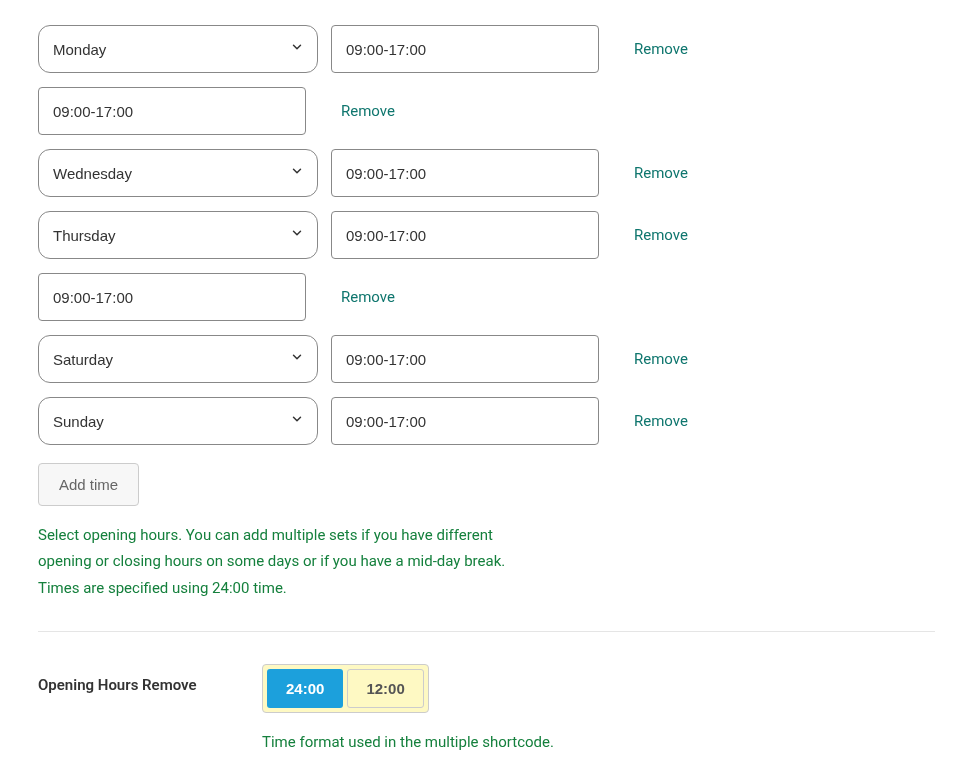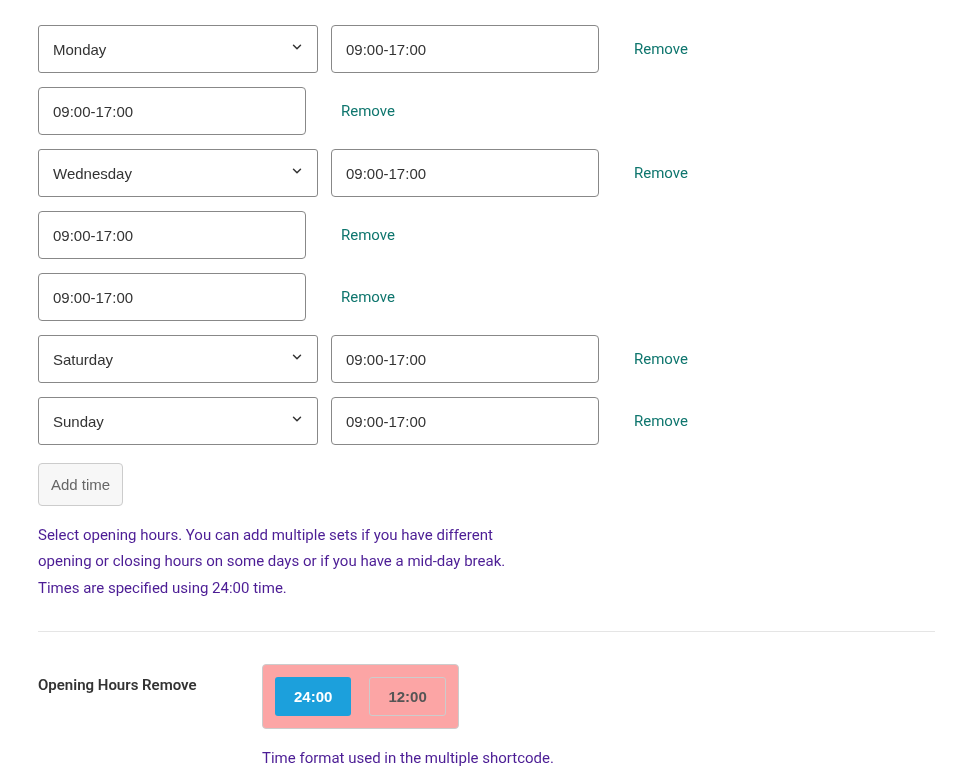--- a/index.html
+++ b/index.html
@@ -45,21 +45,21 @@
       position: relative;
       width: 280px;
     }
     .day-select select {
       width: 100%;
       height: 48px;
       padding: 0 14px;
       font-size: 15px;
       color: #333;
       border: 1px solid #888;
-      border-radius: 3px;
+      border-radius: 12px;
       background: #fff;
       appearance: none;
       -webkit-appearance: none;
       cursor: pointer;
     }
     .day-select .chevron {
       position: absolute;
       right: 14px;
       top: 50%;
       transform: translateY(-50%);
@@ -77,60 +77,60 @@
     }
     .remove-link {
       color: #0f766e;
       font-size: 15px;
       text-decoration: none;
       cursor: pointer;
       margin-left: 22px;
     }
     .add-time-btn {
       display: inline-block;
-      padding: 12px 12px;
+      padding: 12px 20px;
       font-size: 15px;
       color: #666;
       background: #f7f7f7;
       border: 1px solid #ccc;
       border-radius: 4px;
       cursor: pointer;
       margin-top: 4px;
     }
     .help-text {
       margin-top: 16px;
       font-size: 15px;
-      color: #4c1d95;
+      color: #15803d;
       line-height: 1.75;
       max-width: 510px;
     }
     .toggle-group {
       display: inline-flex;
       border: 1px solid #ccc;
       border-radius: 4px;
-      padding: 12px;
-      background: #fca5a5;
+      padding: 4px;
+      background: #fef9c3;
     }
     .toggle-btn {
       padding: 10px 18px;
       font-size: 15px;
       font-weight: 600;
       border: 1px solid transparent;
       border-radius: 3px;
       background: transparent;
       color: #555;
       cursor: pointer;
     }
     .toggle-btn.active {
       background: #1ca0dc;
       color: #fff;
     }
     .toggle-btn:not(.active) {
       border: 1px solid #ccc;
-      margin-left: 18px;
+      margin-left: 4px;
     }
   </style>
 </head>
 <body>
 
 <div class="section">
   <div class="control-col">
     <div id="hours-rows">
         <div class="hours-row">
           <div class="day-select"><select><option>Monday</option></select><span class="chevron"><svg width="14" height="14" viewBox="0 0 24 24" fill="none" stroke="#333" stroke-width="2.5" stroke-linecap="round" stroke-linejoin="round">
@@ -144,20 +144,23 @@
           <a class="remove-link">Remove</a>
         </div>
         <div class="hours-row">
           <div class="day-select"><select><option>Wednesday</option></select><span class="chevron"><svg width="14" height="14" viewBox="0 0 24 24" fill="none" stroke="#333" stroke-width="2.5" stroke-linecap="round" stroke-linejoin="round">
                 <polyline points="6 9 12 15 18 9"></polyline>
               </svg></span></div>
           <input type="text" class="time-input" value="09:00-17:00" style="">
           <a class="remove-link">Remove</a>
         </div>
         <div class="hours-row">
+          <div class="day-select"><select><option>Thursday</option></select><span class="chevron"><svg width="14" height="14" viewBox="0 0 24 24" fill="none" stroke="#333" stroke-width="2.5" stroke-linecap="round" stroke-linejoin="round">
+                <polyline points="6 9 12 15 18 9"></polyline>
+              </svg></span></div>
           <input type="text" class="time-input" value="09:00-17:00" style="">
           <a class="remove-link">Remove</a>
         </div>
         <div class="hours-row">
           <input type="text" class="time-input" value="09:00-17:00" style="">
           <a class="remove-link">Remove</a>
         </div>
         <div class="hours-row">
           <div class="day-select"><select><option>Saturday</option></select><span class="chevron"><svg width="14" height="14" viewBox="0 0 24 24" fill="none" stroke="#333" stroke-width="2.5" stroke-linecap="round" stroke-linejoin="round">
                 <polyline points="6 9 12 15 18 9"></polyline>

